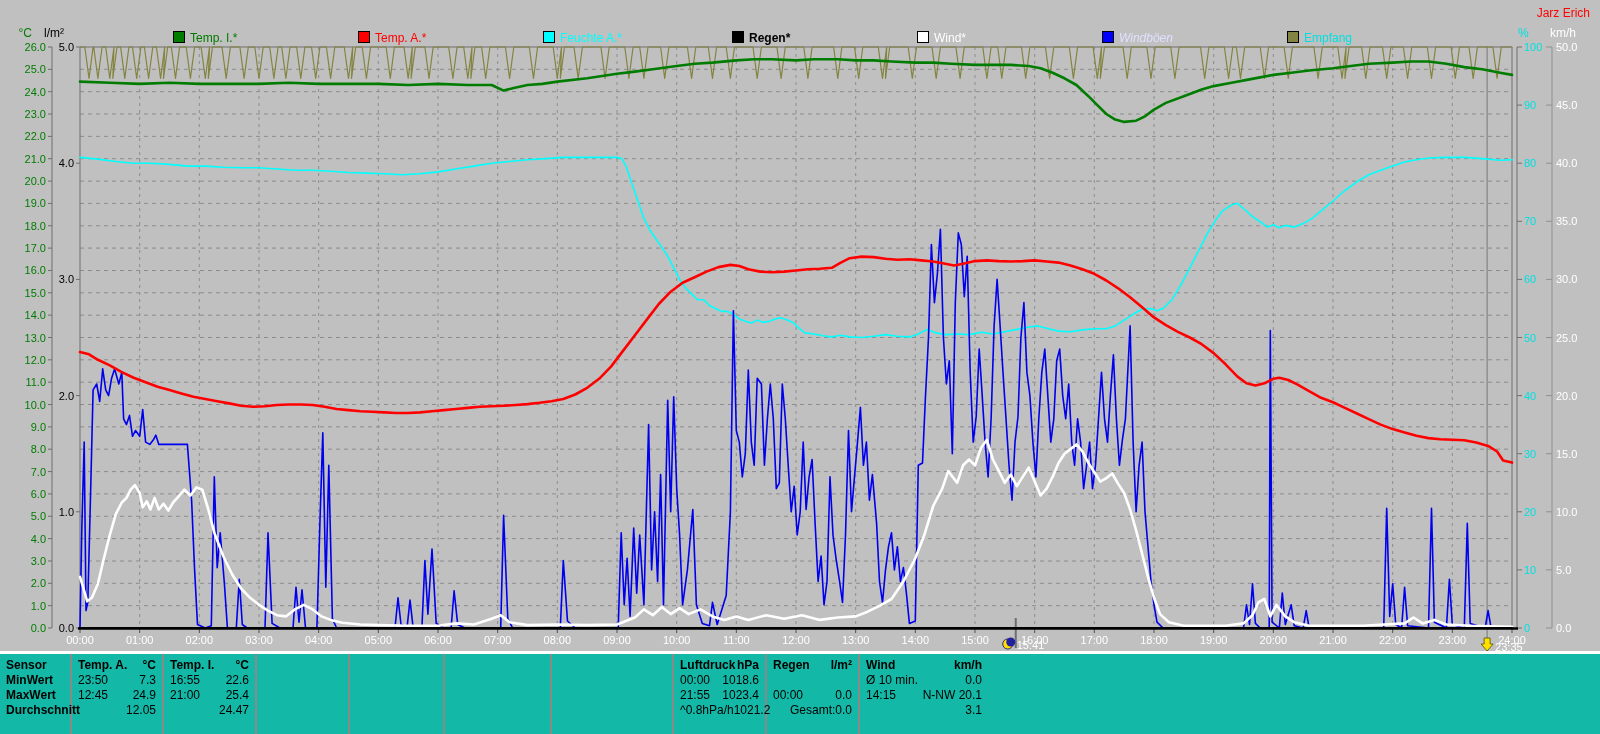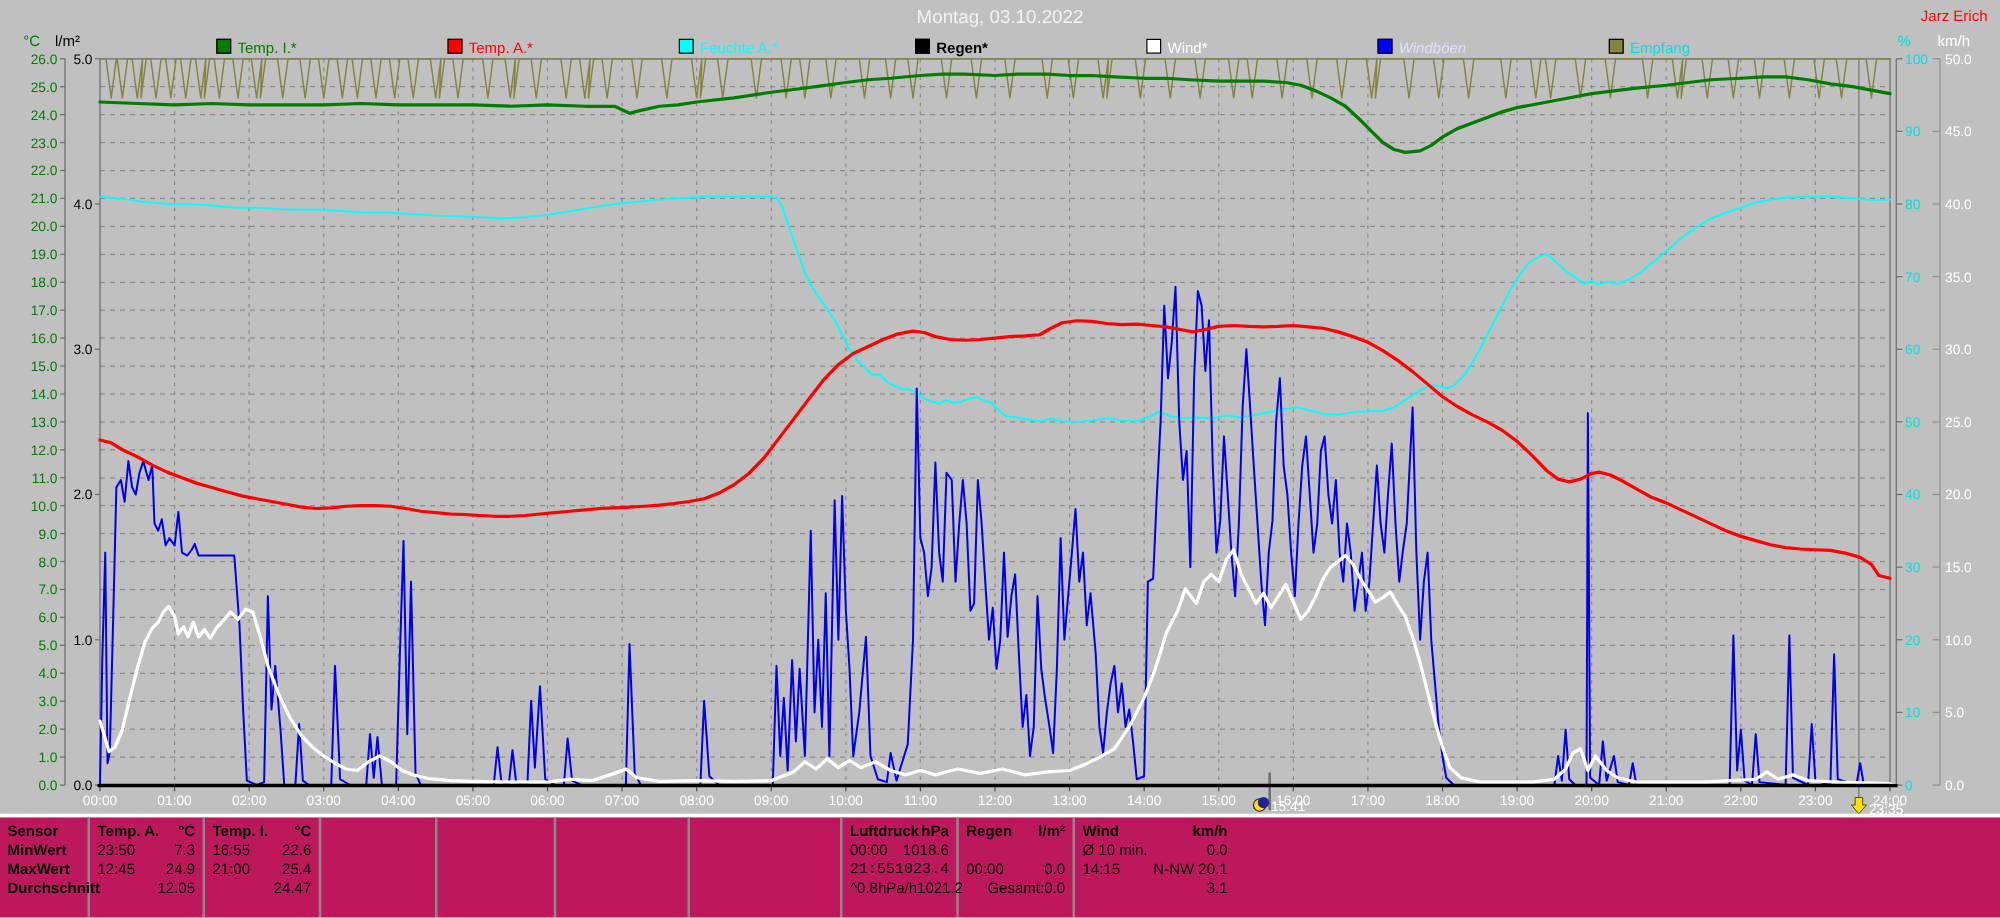--- a/index.html
+++ b/index.html
@@ -5,32 +5,31 @@
   html,body{margin:0;padding:0;background:#c0c0c0;}
   #screen{position:relative;width:1600px;height:734px;background:#c0c0c0;overflow:hidden;
           font-family:"Liberation Sans",sans-serif;}
   .abs{position:absolute;}
   #title{top:5px;left:0;width:100%;text-align:center;color:#f2f2f2;font-size:15px;}
   #watermark{top:6px;right:10px;color:#ff0000;font-size:12px;}
   .axhead{font-size:12px;top:26px;}
   #legend .legitem{position:absolute;top:31px;height:14px;font-size:12px;white-space:nowrap;}
   #legend .sw{display:inline-block;width:10px;height:10px;border:1px solid #000;vertical-align:-1px;margin-right:5px;}
   #plot{position:absolute;top:0;left:0;}
-  #btable{position:absolute;left:0;top:654px;width:1600px;height:80px;background:#be185d;font-size:12px;color:#000;}
+  #btable{position:absolute;left:0;top:654px;width:1600px;height:80px;background:#14b8a6;font-size:12px;color:#000;}
   #btable .sep{position:absolute;top:0;bottom:0;width:2px;background:#8a8a8a;}
   #btable .cell{position:absolute;white-space:nowrap;height:14px;}
   #btable .b{font-weight:bold;}
   #whitestrip{top:651px;left:0;width:1600px;height:3px;background:#ffffff;}
   text{font-family:"Liberation Sans",sans-serif;}
 </style>
 </head>
 <body>
 
 <div id="screen">
-  <div id="title" class="abs">Montag, 03.10.2022</div>
   <div id="watermark" class="abs">Jarz Erich</div>
 
   <div class="abs axhead" style="left:8px;width:24px;text-align:right;color:#007c00;">°C</div>
   <div class="abs axhead" style="left:30px;width:34px;text-align:right;color:#000;">l/m²</div>
   <div class="abs axhead" style="left:1518px;color:#00e0e0;">%</div>
   <div class="abs axhead" style="left:1550px;color:#fff;">km/h</div>
 
   <div id="legend">
       <div class="legitem" style="left: 173px;"><span class="sw" style="background: rgb(0, 124, 0);"></span><span style="color: rgb(0, 124, 0);">Temp. I.*</span></div>
       <div class="legitem" style="left: 358px;"><span class="sw" style="background: rgb(255, 0, 0);"></span><span style="color: rgb(255, 0, 0);">Temp. A.*</span></div>
@@ -321,21 +320,21 @@
         <span>24.47</span>
       </div>
       <div class="cell b" style="left: 680px; top: 4px; width: 79px; display: flex; justify-content: space-between;">
         <span>Luftdruck</span>
         <span>hPa</span>
       </div>
       <div class="cell" style="left: 680px; top: 19px; width: 79px; display: flex; justify-content: space-between;">
         <span>00:00</span>
         <span>1018.6</span>
       </div>
-      <div class="cell" style="left: 680px; top: 34px; width: 79px; display: flex; justify-content: space-between; font-family: Liberation Mono, monospace;">
+      <div class="cell" style="left: 680px; top: 34px; width: 79px; display: flex; justify-content: space-between;">
         <span>21:55</span>
         <span>1023.4</span>
       </div>
       <div class="cell" style="left: 680px; top: 49px; width: 79px; display: flex; justify-content: space-between;">
         <span>^0.8hPa/h</span>
         <span>1021.2</span>
       </div>
       <div class="cell b" style="left: 773px; top: 4px; width: 79px; display: flex; justify-content: space-between;">
         <span>Regen</span>
         <span>l/m²</span>

